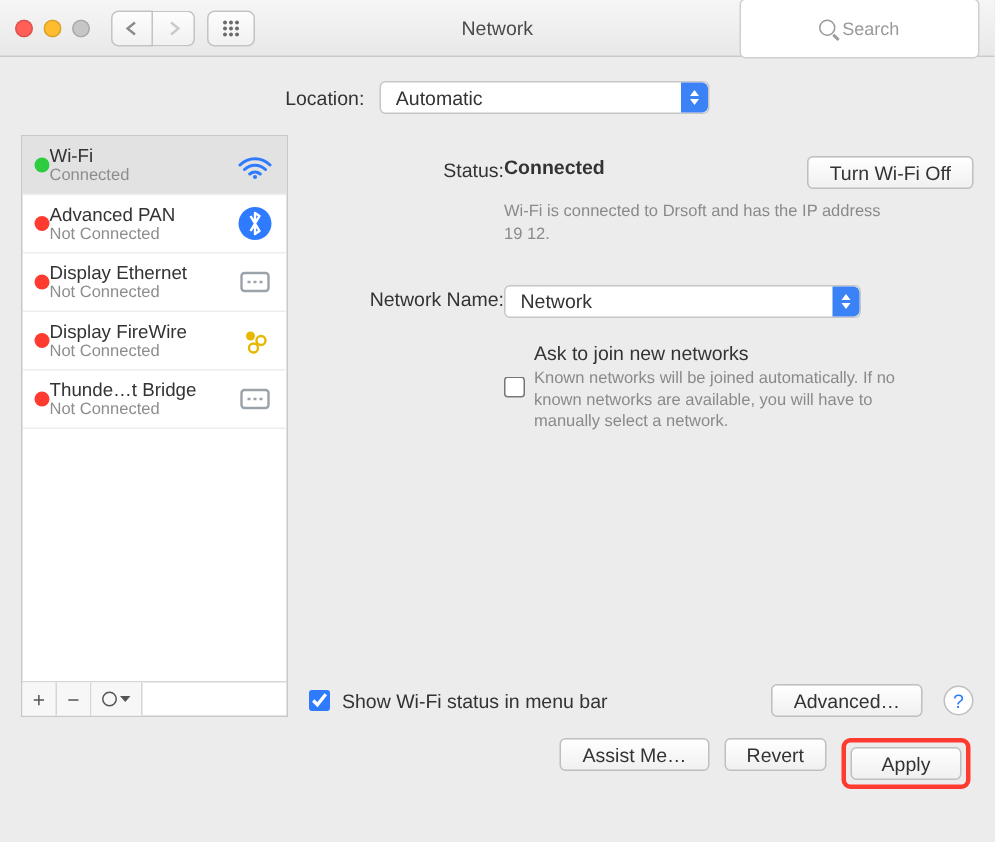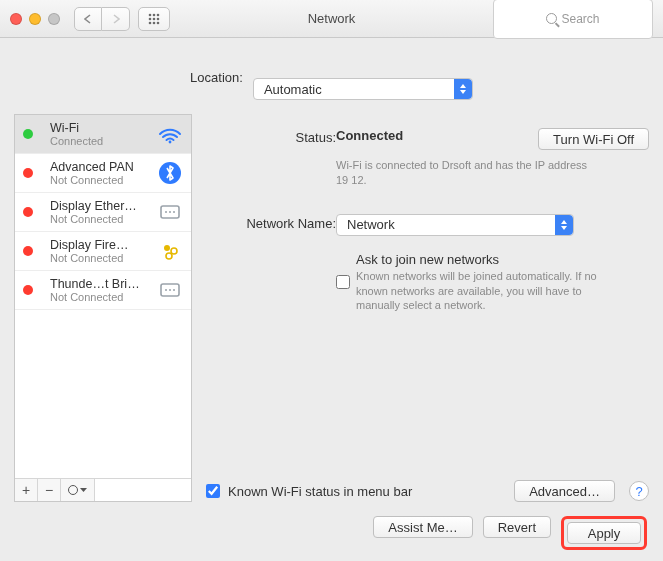--- a/index.html
+++ b/index.html
@@ -66,33 +66,33 @@
   .popup .arrows {
     position:absolute; right:0; top:0; bottom:0; width:18px;
     background:#3b82f6; border-radius:0 4px 4px 0;
     display:flex; flex-direction:column; align-items:center; justify-content:center;
   }
   .popup .arrows::before, .popup .arrows::after {
     content:""; width:0;height:0; border-left:3px solid transparent; border-right:3px solid transparent;
   }
   .popup .arrows::before { border-bottom:4px solid #fff; margin-bottom:1px; }
   .popup .arrows::after  { border-top:4px solid #fff; margin-top:1px; }
-  .location-row .popup { width:220px;margin-top:24px; }
+  .location-row .popup { width:220px; }
 
   
   .main {
     display:flex; gap:14px;
     padding:0 14px 0 14px;
   }
   .sidebar {
     width:178px; background:#fff; border:1px solid #c8c8c8;
     height:388px; display:flex; flex-direction:column;
   }
   .iface {
-    display:flex; align-items:center; gap:17px;
+    display:flex; align-items:center; gap:0;
     padding:6px 8px 6px 8px; border-bottom:1px solid #ededed;
     position:relative;
   }
   .iface.selected { background:#e2e2e2; }
   .status-dot { width:10px;height:10px;border-radius:50%; flex:none; }
   .status-dot.green { background:#2ecc40; }
   .status-dot.red { background:#ff3b30; }
   .iface-text { flex:1; min-width:0; }
   .iface-name { font-size:12.5px; color:#333; white-space:nowrap; overflow:hidden; text-overflow:ellipsis; }
   .iface-sub { font-size:11px; color:#8d8d8d; }
@@ -314,21 +314,21 @@
         <input type="checkbox" style="">
         <div>
           <div>Ask to join new networks</div>
           <div class="sub" style="max-width:260px">Known networks will be joined automatically. If no known networks are available, you will have to manually select a network.</div>
         </div>
       </div>
     </div>
 
     <div class="bottom-row">
       <input type="checkbox" checked="" style="">
-      <span style="flex:1">Known Wi-Fi status in menu bar</span>
+      <span style="flex:1">Show Wi-Fi status in menu bar</span>
       <button class="push-btn">Advanced…</button>
       <span class="help">?</span>
     </div>
   </div>
 </div>
 
 <div class="footer-btns">
   <button class="push-btn">Assist Me…</button>
   <button class="push-btn">Revert</button>
   <span class="highlight-apply">

